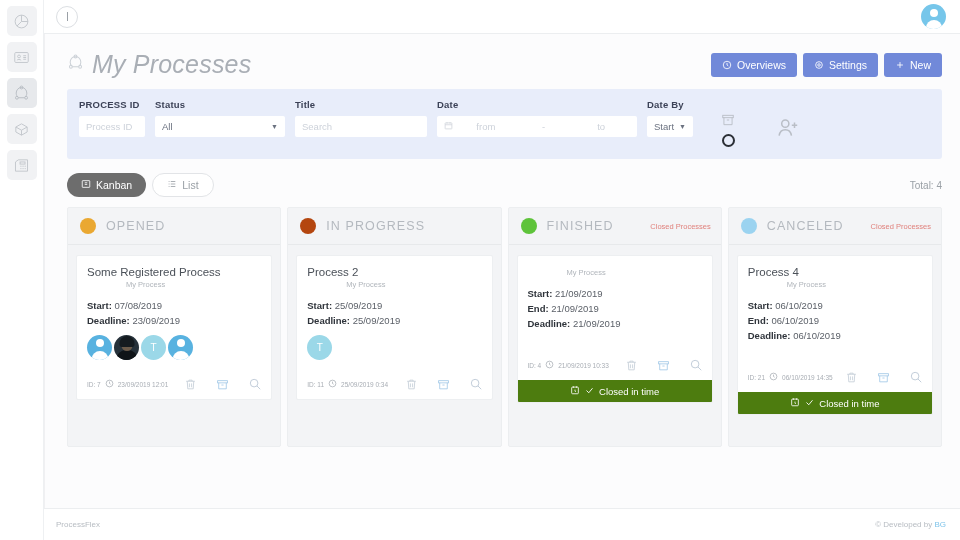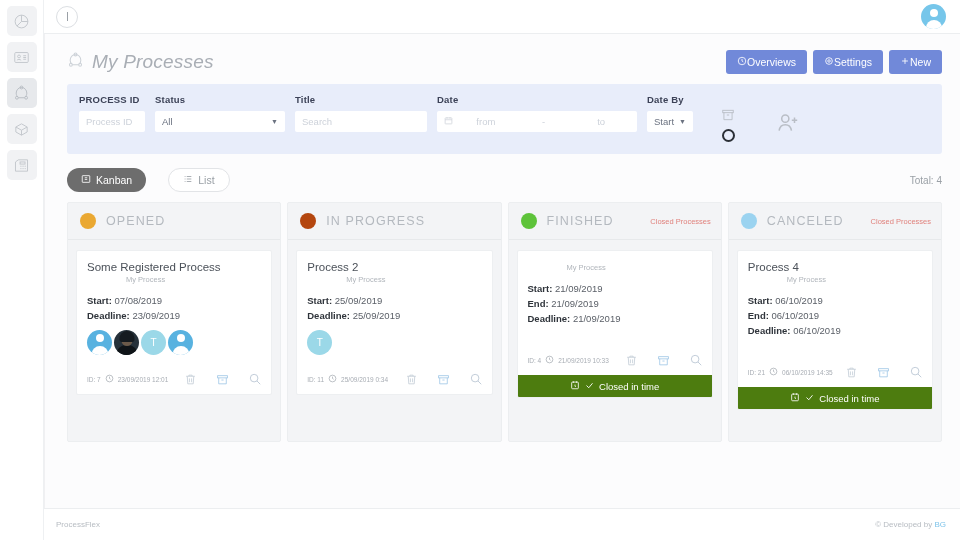--- a/index.html
+++ b/index.html
@@ -53,26 +53,26 @@
 
   
   .pane {
     position: absolute; left: 44px; top: 34px; right: 0; bottom: 0;
     background: #fcfcfd; border-left: 1px solid #f0f0f2;
   }
 
   .page-head { padding: 16px 18px 8px 22px; display: flex; align-items: center; justify-content: space-between; }
   .page-title { display: flex; align-items: center; gap: 8px; }
   .page-title .ttxt {
-    font-size: 19px; font-style: italic; color: #a9aeb5; letter-spacing: .2px;
+    font-size: 25px; font-style: italic; color: #a9aeb5; letter-spacing: .2px;
   }
   .hd-btns { display: flex; gap: 6px; }
   .hd-btn {
     background: #7189d9; color: #fff; font-size: 10.5px;
-    padding: 6px 11px; border-radius: 3px; display: flex; 
+    padding: 6px 11px; border-radius: 3px; display: flex; align-items: center; gap: 5px;
     cursor: pointer; white-space: nowrap;
   }
   .hd-btn svg { display:block; }
 
   
   .filters {
     margin: 2px 18px 0 22px; background: #e8edfa; border-radius: 3px;
     padding: 10px 12px 12px 12px; display: flex; align-items: flex-start; gap: 10px;
   }
   .fgroup { display: flex; flex-direction: column; gap: 6px; }
@@ -91,21 +91,21 @@
   .f-title { width: 132px; }
   .f-date { width: 200px; gap: 0; }
   .f-date .seg { flex: 1; text-align: center; color: #cdd2da; }
   .f-dateby { width: 46px; }
   .f-icons { display: flex; align-items: center; gap: 40px; padding: 14px 0 0 18px; }
   .radio-stack { display: flex; flex-direction: column; align-items: center; gap: 3px; }
   .radio-dot { width: 13px; height: 13px; border-radius: 50%; border: 2px solid #2b2f36; }
 
   
   .viewrow { margin: 14px 18px 0 22px; display: flex; align-items: center; justify-content: space-between; }
-  .toggle { display: flex; gap: 22px; }
+  .toggle { display: flex; gap: 6px; }
   .tg {
     display: flex; align-items: center; gap: 5px; font-size: 10.5px;
     padding: 5px 14px; border-radius: 13px; cursor: pointer;
   }
   .tg.on { background: #6d6d6d; color: #fff; }
   .tg.off { background: #fff; color: #9aa0a6; border: 1px solid #e2e4e7; }
   .total { font-size: 10px; color: #9aa0a6; }
 
   
   .board { margin: 10px 18px 0 22px; display: flex; gap: 6px; }

